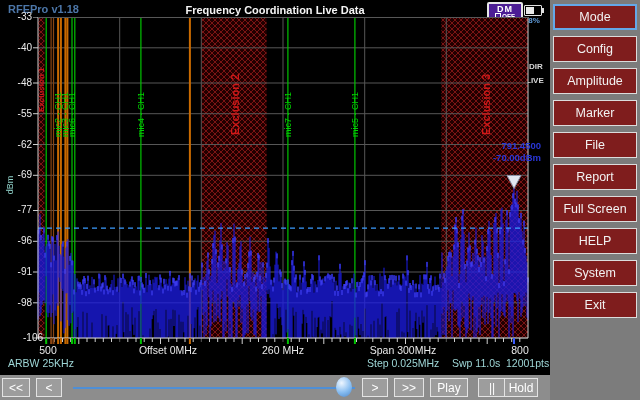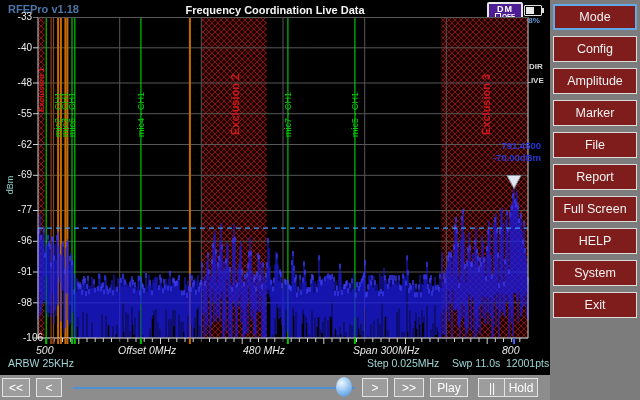--- a/index.html
+++ b/index.html
@@ -20,21 +20,21 @@
   #live{position:absolute;left:526px;top:76px;font-size:8px;font-weight:bold;color:#d8d8d8;}
   
   #spectrum-svg{position:absolute;left:33px;top:17px;}
   #ylab{position:absolute;left:1px;top:180px;font-size:9px;color:#8fd0c8;transform:rotate(-90deg);}
   .ylbl{position:absolute;left:6px;width:26px;text-align:right;font-size:10px;color:#ececec;}
   #marker-readout{position:absolute;left:455px;top:140px;width:86px;text-align:right;font-size:9.5px;font-weight:bold;color:#2936d6;line-height:12px;}
   
   .s1{position:absolute;top:344px;font-size:10.5px;color:#e9e9e9;}
   .s2{position:absolute;top:357px;font-size:10.5px;color:#9ed6d6;}
   #ts{color:#8fb5e3;}
-  .ctr{font-style:italic;}
+  .ctr{text-align:center;}
   
   #bottom-bar{position:absolute;left:0;top:375px;width:550px;height:25px;background:#8d8d8d;}
   .tb{position:absolute;top:3px;height:19px;background:#9d9d9d;border:1px solid #e3e3e3;color:#fff;font-size:12px;display:flex;align-items:center;justify-content:center;box-sizing:border-box;cursor:pointer;}
   #track{position:absolute;left:73px;top:12px;width:282px;height:2px;background:#4f8fd6;cursor:pointer;}
   #thumb{position:absolute;top:2px;width:16px;height:20px;border-radius:50%;cursor:pointer;
          background:radial-gradient(circle at 35% 30%,#eef6ff,#86bcf0 55%,#4d86c8);}
   
   #sidebar{position:absolute;left:550px;top:0;width:90px;height:400px;background:#7c7c7c;display:flex;flex-direction:column;align-items:center;gap:6px;padding-top:4px;box-sizing:border-box;}
   .sb{width:84px;height:26px;min-height:26px;background:#7f1d1d;border:1px solid #dcdcdc;color:#f2f2f2;font-size:12.5px;display:flex;align-items:center;justify-content:center;box-sizing:border-box;cursor:pointer;}
   .sb.active{border:2px solid #64a8e8;}
@@ -214,21 +214,21 @@
     </div>
   <span id="ylab">dBm</span>
 
   <div id="marker-readout">
     <div>791.4500</div>
     <div>-70.00dBm</div>
   </div>
 
   <span class="s1 ctr" style="left:36px;width:24px;">500</span>
   <span class="s1 ctr" style="left:118px;width:100px;">Offset 0MHz</span>
-  <span class="s1 ctr" style="left:243px;width:80px;">480 MHz</span>
+  <span class="s1 ctr" style="left:243px;width:80px;">260 MHz</span>
   <span class="s1 ctr" style="left:353px;width:100px;">Span 300MHz</span>
   <span class="s1 ctr" style="left:502px;width:36px;">800</span>
   <span class="s2" style="left:8px;">ARBW 25KHz</span>
   <span class="s2" style="left:367px;">Step 0.025MHz</span>
   <span class="s2" style="left:452px;">Swp 11.0s</span>
   <span class="s2" style="left:506px;">12001pts</span>
 
   <div id="bottom-bar">
     <div class="tb" style="left:2px;width:28px;">&lt;&lt;</div>
     <div class="tb" style="left:36px;width:26px;">&lt;</div>

